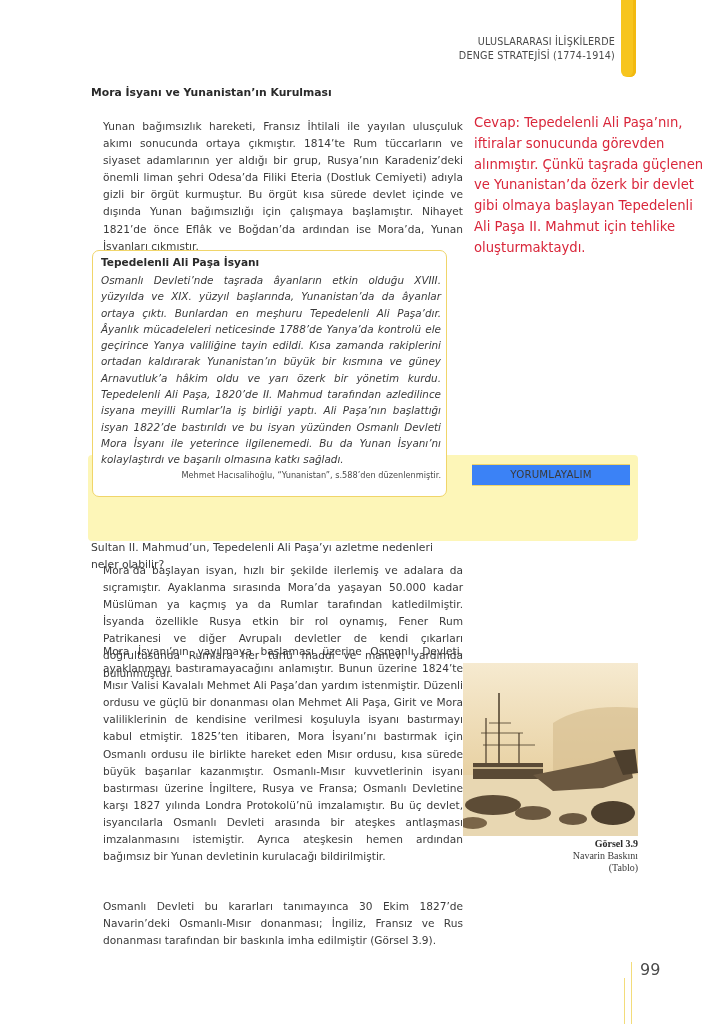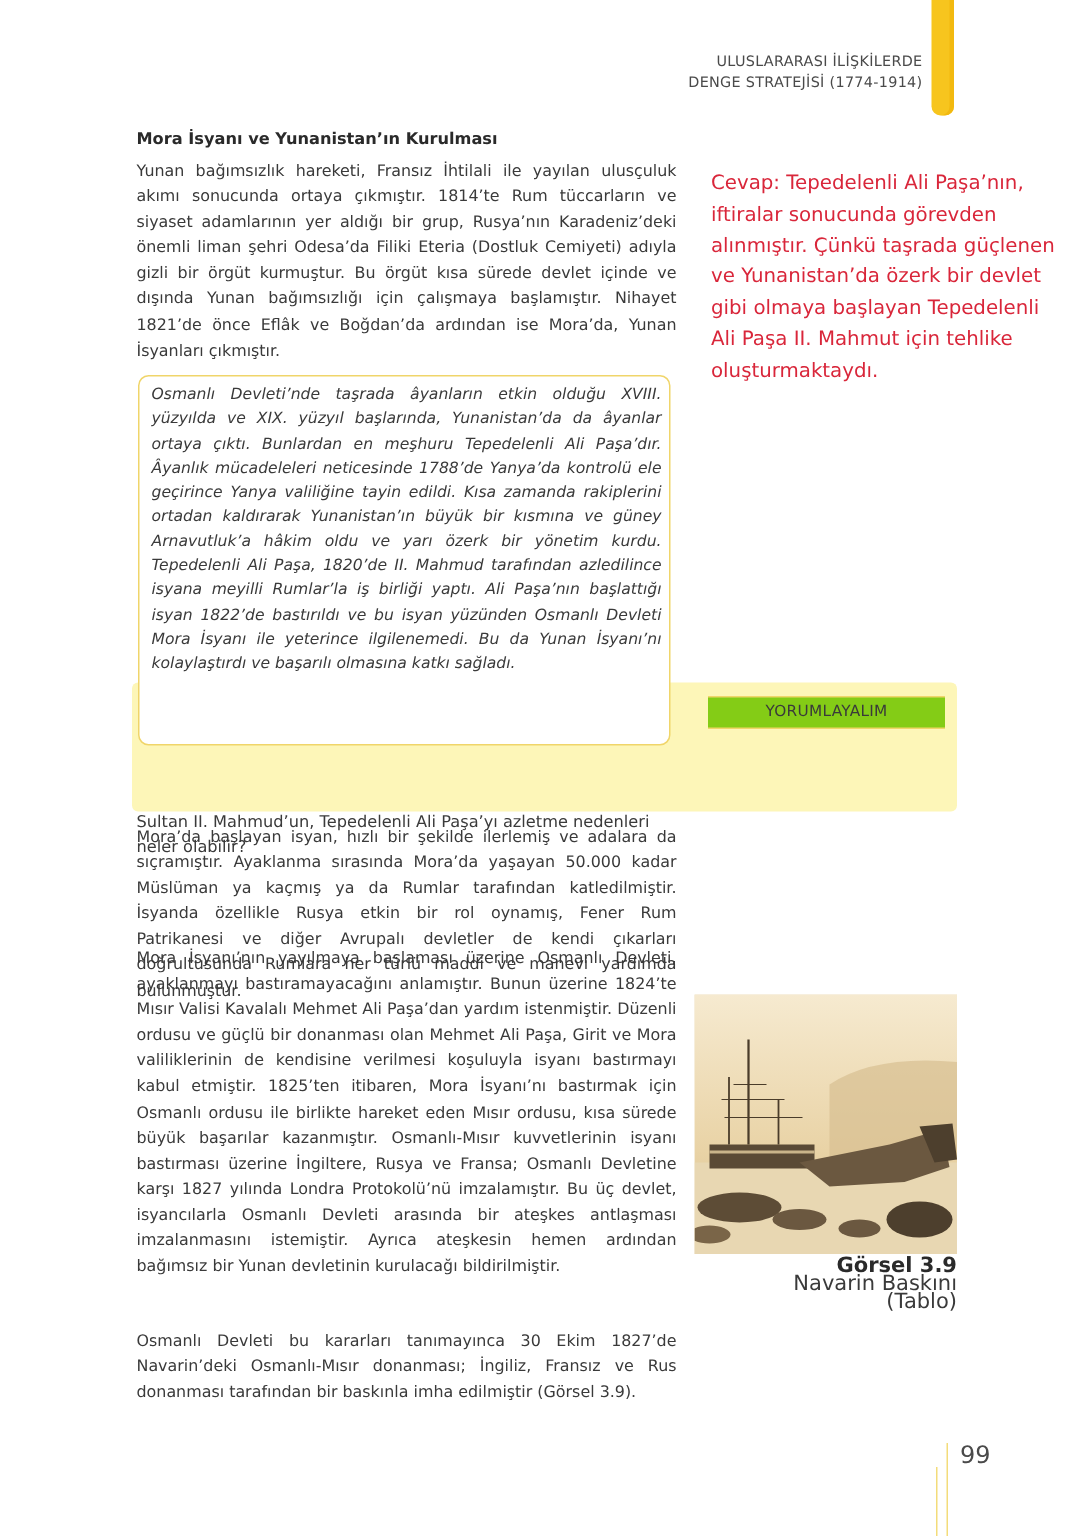--- a/index.html
+++ b/index.html
@@ -17,58 +17,58 @@
   .header {
     position:absolute; right:110px; top:35px; text-align:right;
     font-size:9.6px; line-height:14px; color:#4a4a4a; letter-spacing:0.2px;
   }
   .heading {
     position:absolute; left:91px; top:86px;
     font-size:10.8px; font-weight:bold; color:#2a2a2a;
   }
   .para {
     font-size:10.6px; line-height:17.1px; text-align:justify; color:#3a3a3a;
-    margin:0;
+    margin:12px;
   }
   .p1 { position:absolute; left:91px; top:106px; width:360px; }
   .yellow-band {
     position:absolute; left:88px; top:455px; width:550px; height:86px;
     background:#fdf6b8; border-radius:4px;
   }
   .box {
     position:absolute; left:92px; top:250px; width:340px; height:238px;
     background:#ffffff; border:1.5px solid #f0d56a; border-radius:7px;
     padding:4px 5px 3px 8px;
   }
   .box-title { font-size:10.6px; font-weight:bold; color:#2a2a2a; margin:0 0 3px 0; line-height:14px;}
   .box-text { font-size:10.4px; line-height:16.3px; text-align:justify; color:#3a3a3a; margin:0;font-style:italic; }
   .box-source { font-size:8.2px; text-align:right; color:#4a4a4a; margin-top:1px; line-height:12px;}
   .question {
     position:absolute; left:91px; top:501px; width:360px;
     font-size:10.8px; line-height:16.5px; color:#3a3a3a;margin-top:39px;
   }
   .yorum {
     position:absolute; left:472px; top:464px; width:158px; height:20px;
-    background:#84cc16; border-top:1.5px solid #f0d56a; border-bottom:1.5px solid #f0d56a;
+    background:#3b82f6; border-top:1.5px solid #f0d56a; border-bottom:1.5px solid #f0d56a;
     text-align:center; font-size:10.2px; line-height:20px; color:#3a3a3a; letter-spacing:0.2px;
   }
   .answer {
     position:absolute; left:474px; top:113px; width:230px;
     font-size:13.2px; line-height:20.8px; color:#d9263a;
   }
   .p2 { position:absolute; left:91px; top:550px; width:360px; }
   .p3 { position:absolute; left:91px; top:631px; width:360px; }
   .p4 { position:absolute; left:91px; top:886px; width:360px; }
   .figure {
     position:absolute; left:463px; top:663px; width:175px; height:173px;
     overflow:hidden; background:#efe1c1;
   }
   .caption {
     position:absolute; right:87px; top:838px; text-align:right;
-    font-size:14px; line-height:12px; color:#3a3a3a;
+    font-size:10px; line-height:12px; color:#3a3a3a;font-family:Liberation Serif, serif;
   }
   .caption .cap-num { font-weight:bold; color:#2a2a2a; }
   .page-num {
     position:absolute; left:640px; top:960px; font-size:16px; color:#4a4a4a;
   }
   .vline1 { position:absolute; left:631px; top:962px; width:1px; height:62px; background:#f3dc7a; }
   .vline2 { position:absolute; left:624px; top:978px; width:1px; height:46px; background:#f3dc7a; }
 </style>
 </head>
 <body>
@@ -79,21 +79,23 @@
   <div>ULUSLARARASI İLİŞKİLERDE</div>
   <div>DENGE STRATEJİSİ (1774-1914)</div>
 </div>
 
 <div class="heading">Mora İsyanı ve Yunanistan’ın Kurulması</div>
 <p class="para p1">Yunan bağımsızlık hareketi, Fransız İhtilali ile yayılan ulusçuluk akımı sonucunda ortaya çıkmıştır. 1814’te Rum tüccarların ve siyaset adamlarının yer aldığı bir grup, Rusya’nın Karadeniz’deki önemli liman şehri Odesa’da Filiki Eteria (Dostluk Cemiyeti) adıyla gizli bir örgüt kurmuştur. Bu örgüt kısa sürede devlet içinde ve dışında Yunan bağımsızlığı için çalışmaya başlamıştır. Nihayet 1821’de önce Eflâk ve Boğdan’da ardından ise Mora’da, Yunan İsyanları çıkmıştır.</p>
 
 <div class="yellow-band"></div>
 
 <div class="box">
+  <div class="box-title">Tepedelenli Ali Paşa İsyanı</div>
   <p class="box-text">Osmanlı Devleti’nde taşrada âyanların etkin olduğu XVIII. yüzyılda ve XIX. yüzyıl başlarında, Yunanistan’da da âyanlar ortaya çıktı. Bunlardan en meşhuru Tepedelenli Ali Paşa’dır. Âyanlık mücadeleleri neticesinde 1788’de Yanya’da kontrolü ele geçirince Yanya valiliğine tayin edildi. Kısa zamanda rakiplerini ortadan kaldırarak Yunanistan’ın büyük bir kısmına ve güney Arnavutluk’a hâkim oldu ve yarı özerk bir yönetim kurdu. Tepedelenli Ali Paşa, 1820’de II. Mahmud tarafından azledilince isyana meyilli Rumlar’la iş birliği yaptı. Ali Paşa’nın başlattığı isyan 1822’de bastırıldı ve bu isyan yüzünden Osmanlı Devleti Mora İsyanı ile yeterince ilgilenemedi. Bu da Yunan İsyanı’nı kolaylaştırdı ve başarılı olmasına katkı sağladı.</p>
+  <div class="box-source">Mehmet Hacısalihoğlu, “Yunanistan”, s.588’den düzenlenmiştir.</div>
 </div>
 
 <div class="yorum">YORUMLAYALIM</div>
 <div class="question">Sultan II. Mahmud’un, Tepedelenli Ali Paşa’yı azletme nedenleri neler olabilir?</div>
 
 <div class="answer">Cevap: Tepedelenli Ali Paşa’nın, iftiralar sonucunda görevden alınmıştır. Çünkü taşrada güçlenen ve Yunanistan’da özerk bir devlet gibi olmaya başlayan Tepedelenli Ali Paşa II. Mahmut için tehlike oluşturmaktaydı.</div>
 
 <p class="para p2">Mora’da başlayan isyan, hızlı bir şekilde ilerlemiş ve adalara da sıçramıştır. Ayaklanma sırasında Mora’da yaşayan 50.000 kadar Müslüman ya kaçmış ya da Rumlar tarafından katledilmiştir. İsyanda özellikle Rusya etkin bir rol oynamış, Fener Rum Patrikanesi ve diğer Avrupalı devletler de kendi çıkarları doğrultusunda Rumlara her türlü maddi ve manevi yardımda bulunmuştur.</p>
 <p class="para p3">Mora İsyanı’nın yayılmaya başlaması üzerine Osmanlı Devleti, ayaklanmayı bastıramayacağını anlamıştır. Bunun üzerine 1824’te Mısır Valisi Kavalalı Mehmet Ali Paşa’dan yardım istenmiştir. Düzenli ordusu ve güçlü bir donanması olan Mehmet Ali Paşa, Girit ve Mora valiliklerinin de kendisine verilmesi koşuluyla isyanı bastırmayı kabul etmiştir. 1825’ten itibaren, Mora İsyanı’nı bastırmak için Osmanlı ordusu ile birlikte hareket eden Mısır ordusu, kısa sürede büyük başarılar kazanmıştır. Osmanlı-Mısır kuvvetlerinin isyanı bastırması üzerine İngiltere, Rusya ve Fransa; Osmanlı Devletine karşı 1827 yılında Londra Protokolü’nü imzalamıştır. Bu üç devlet, isyancılarla Osmanlı Devleti arasında bir ateşkes antlaşması imzalanmasını istemiştir. Ayrıca ateşkesin hemen ardından bağımsız bir Yunan devletinin kurulacağı bildirilmiştir.</p>
 <p class="para p4">Osmanlı Devleti bu kararları tanımayınca 30 Ekim 1827’de Navarin’deki Osmanlı-Mısır donanması; İngiliz, Fransız ve Rus donanması tarafından bir baskınla imha edilmiştir (Görsel 3.9).</p>

